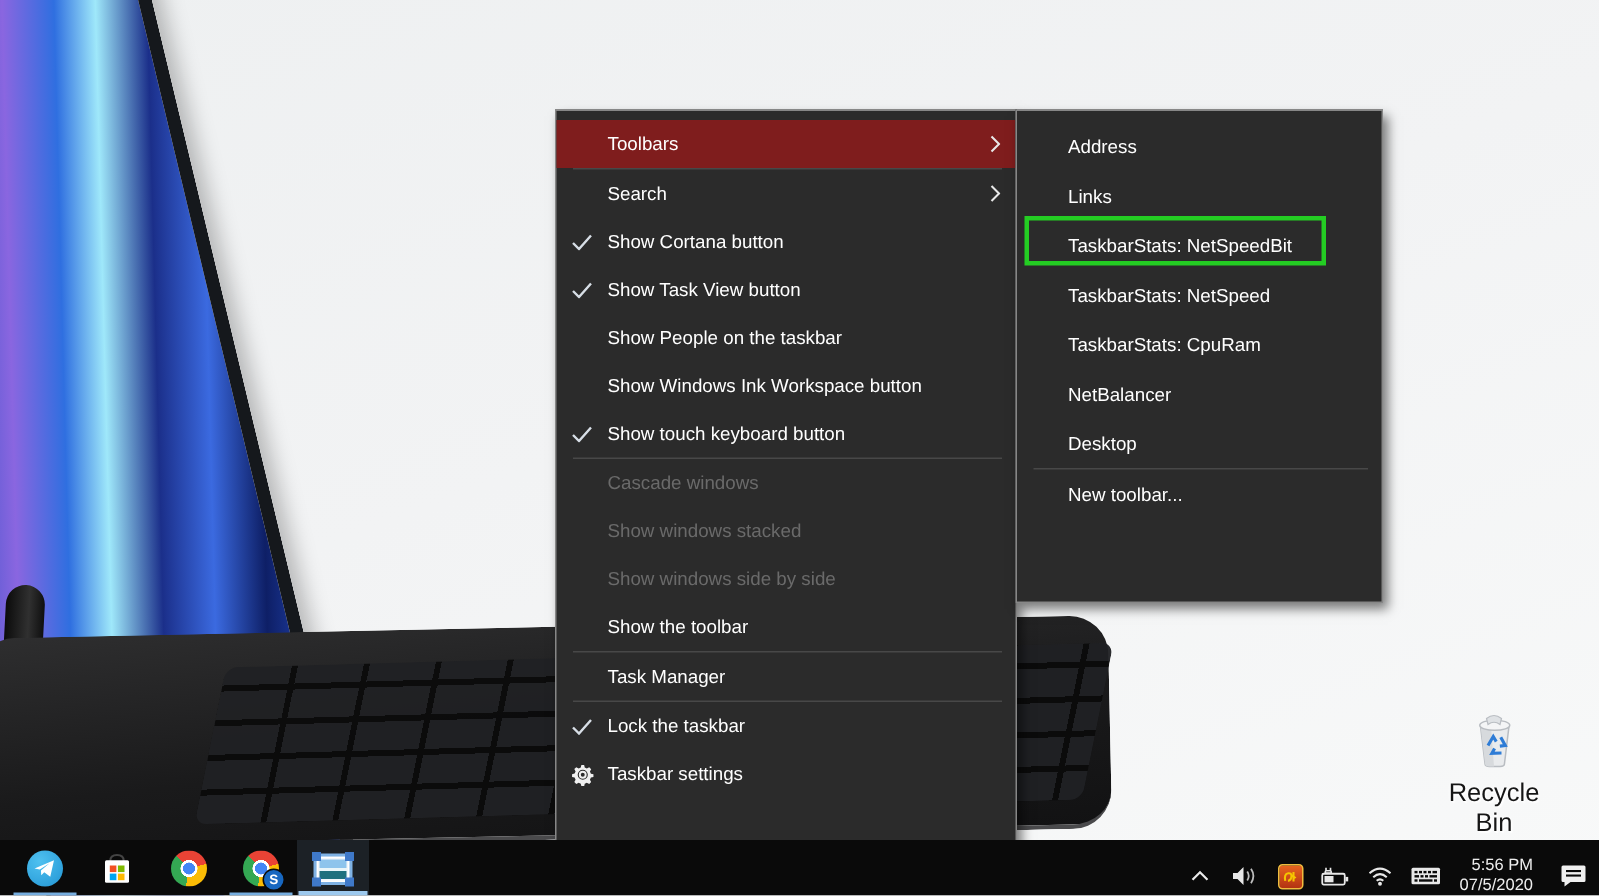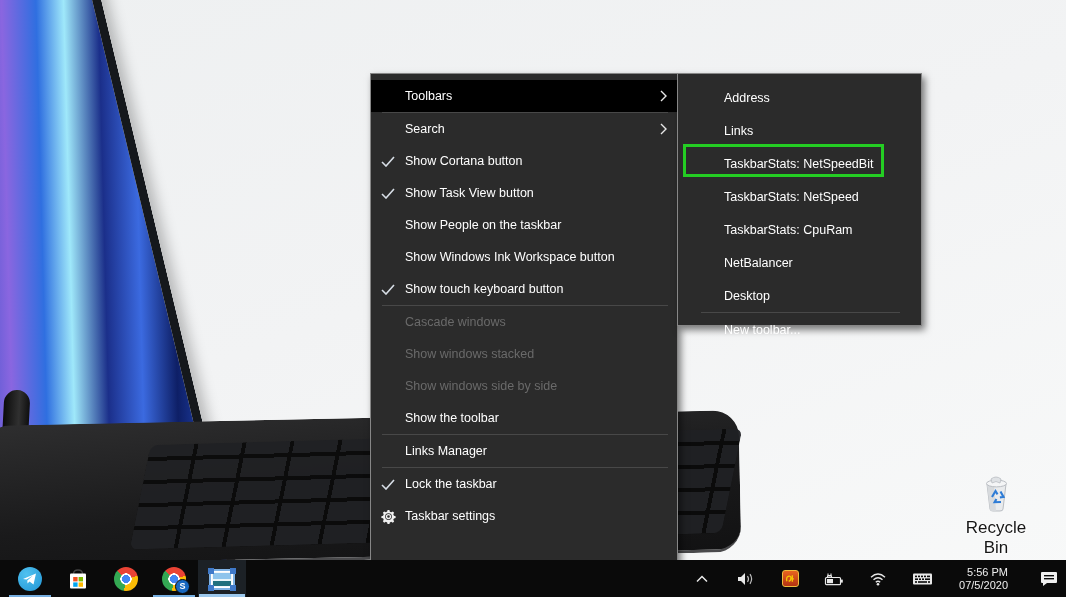--- a/index.html
+++ b/index.html
@@ -38,27 +38,27 @@
 
   
   .recycle-bin { position:absolute; left:958px; top:474px; width:76px; text-align:center; z-index:5; }
   .recycle-bin .rb-label { display:block; margin-top:2px; font-size:17px; color:#161616;
     text-shadow:0 0 3px #fff,0 0 2px #fff,1px 1px 1px #fff; }
 
   
   .menu { position:absolute; background:#2b2b2b; border:1px solid #878787;
     box-shadow:3px 4px 7px rgba(0,0,0,.5); color:#fff; font-size:12.5px; z-index:40; }
   .main-menu { left:370px; top:73px; width:308px; height:497px; padding:6px 0; }
-  .sub-menu  { left:677px; top:73px; width:245px; height:253px; padding:7px 12px; }
+  .sub-menu  { left:677px; top:73px; width:245px; height:329px; padding:7px 0; }
   .mi { height:32px; display:flex; align-items:center; padding-right:10px; cursor:default; }
   .sub-menu .mi { height:33px; }
   .mi .gut { width:34px; display:flex; align-items:center; justify-content:center; flex:none; }
   .mi .lbl { flex:1; white-space:nowrap; }
   .mi .arr { width:12px; display:flex; justify-content:flex-end; }
-  .mi.hl { background:#000000; }
+  .mi.hl { background:#7f1d1d; }
   .mi.dis .lbl { color:#6a6a6a; }
   .msep { height:1px; background:#484848; margin:0 9px 0 11px; }
 
   .green-box { position:absolute; left:683px; top:144px; width:201px; height:33px;
     border:3px solid #24cd23; z-index:60; pointer-events:none; }
 
   
   .taskbar { position:absolute; left:0; bottom:0; width:1066px; height:37px;
     background:#0a0a0a; z-index:50; display:flex; align-items:stretch; }
   .tb-apps { display:flex; margin-left:6px; }
@@ -81,21 +81,21 @@
     display:flex; align-items:center; justify-content:center; }
   .viewer-ic { width:26px; height:21px; margin-top:2px; background:#f2f6fa; border:2px solid #7fb2e4;
     border-radius:2px; position:relative;
     box-shadow:inset 0 0 0 1px #fff; overflow:visible; }
   .viewer-photo { position:absolute; inset:2px;
     background:linear-gradient(180deg,#8ec4ec 0 45%,#e9f5f9 45% 58%,#20707e 58% 100%); }
   .viewer-ic .corner { position:absolute; width:6px; height:6px; background:#3f79c9; }
   .viewer-ic .c1{left:-3px;top:-3px;} .viewer-ic .c2{right:-3px;top:-3px;}
   .viewer-ic .c3{left:-3px;bottom:-3px;} .viewer-ic .c4{right:-3px;bottom:-3px;}
 
-  .tb-tray { margin-left:auto; display:flex; align-items:center; gap:22px; padding-right:6px; color:#eee; }
+  .tb-tray { margin-left:auto; display:flex; align-items:flex-end; gap:8px; padding-right:6px; color:#eee; }
   .tray-ic { display:flex; align-items:center; justify-content:center; width:22px; height:26px; }
   .avro-ic { width:17px; height:17px; border-radius:3px;
     background:linear-gradient(180deg,#e8641f,#b33312); border:1px solid #f0bc3e;
     display:flex; align-items:center; justify-content:center; }
   .clock { text-align:right; font-size:11px; line-height:13px; padding:0 4px; }
   .action-ic { margin-left:4px; }
 
   .check-svg, .chev-svg { display:block; }
 </style>
 </head>
@@ -207,21 +207,21 @@
 
   <div class="mi">
     <span class="gut"></span>
     <span class="lbl">Show the toolbar</span>
   </div>
 
   <div class="msep"></div>
 
   <div class="mi">
     <span class="gut"></span>
-    <span class="lbl">Links Manager</span>
+    <span class="lbl">Task Manager</span>
   </div>
 
   <div class="msep"></div>
 
   <div class="mi">
     <span class="gut">
       <svg class="check-svg" width="14" height="11" viewBox="0 0 14 11">
           <path d="M1 6 L5 10 L13 1" stroke="#d7dee6" stroke-width="1.6" fill="none"></path>
         </svg>
     </span>

